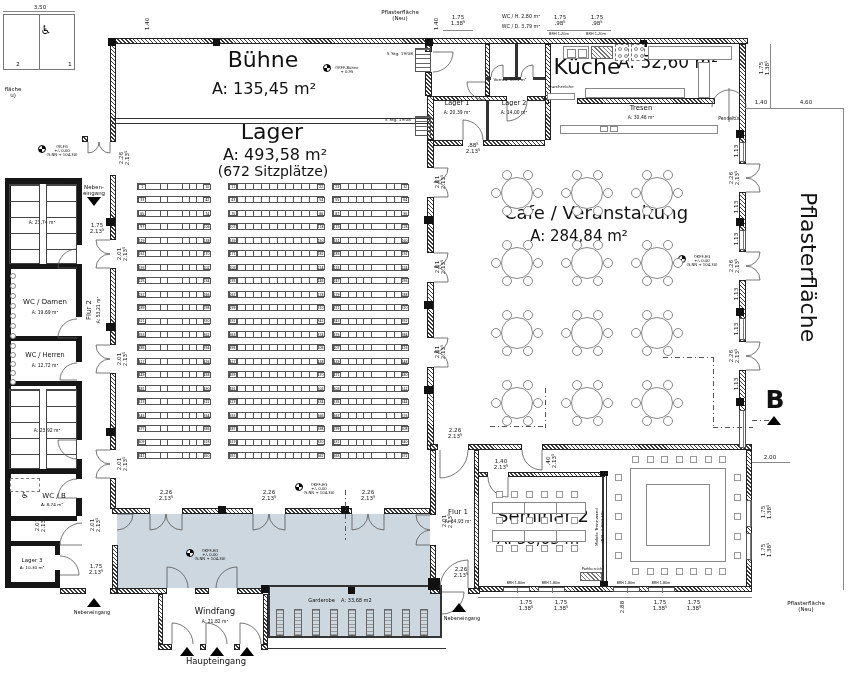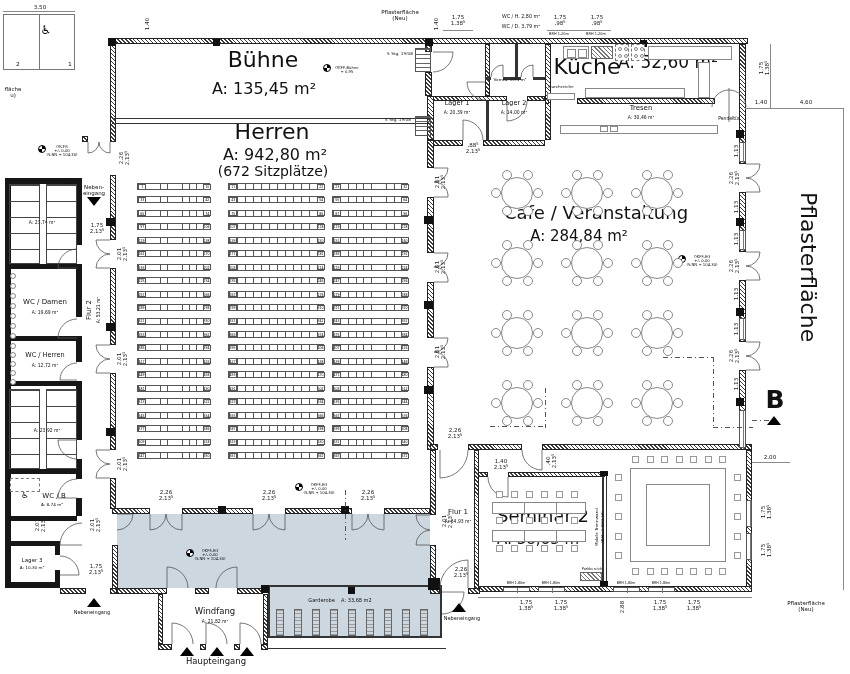--- a/index.html
+++ b/index.html
@@ -34,22 +34,22 @@
   .vtext{writing-mode:vertical-rl;}
   .dashbox{border:0.9px dashed #777;background:#fff;}
 </style>
 </head>
 <body>
 
 <div id="plan">
 
   <div class="biglab" style="left:263px;top:60px;font-size:22px">Bühne</div>
   <div class="biglab" style="left:264px;top:89px;font-size:16px">A: 135,45 m²</div>
-  <div class="biglab" style="left:272px;top:132px;font-size:22px">Herren</div>
-  <div class="biglab" style="left:275px;top:155px;font-size:16px">A: 942,80 m²</div>
+  <div class="biglab" style="left:272px;top:132px;font-size:22px">Lager</div>
+  <div class="biglab" style="left:275px;top:155px;font-size:16px">A: 493,58 m²</div>
   <div class="biglab" style="left:273px;top:172px;font-size:14px">(672 Sitzplätze)</div>
   <div class="biglab" style="left:587px;top:67px;font-size:22px">Küche</div>
   <div class="biglab" style="left:668px;top:63px;font-size:17px">A: 52,60 m²</div>
   <div class="biglab" style="left:596px;top:213px;font-size:18px">Cafe / Veranstaltung</div>
   <div class="biglab" style="left:579px;top:236px;font-size:15px">A: 284,84 m²</div>
   <div class="biglab" style="left:543px;top:516px;font-size:18px">Seminar 2</div>
   <div class="biglab" style="left:541px;top:539px;font-size:15px">A: 58,65 m²</div>
   <div class="biglab" style="left:675px;top:516px;font-size:18px">Seminar 1</div>
   <div class="biglab" style="left:677px;top:539px;font-size:15px">A: 95,49 m²</div>
   <div class="biglab" style="left:278px;top:551px;font-size:24px">Foyer</div>

